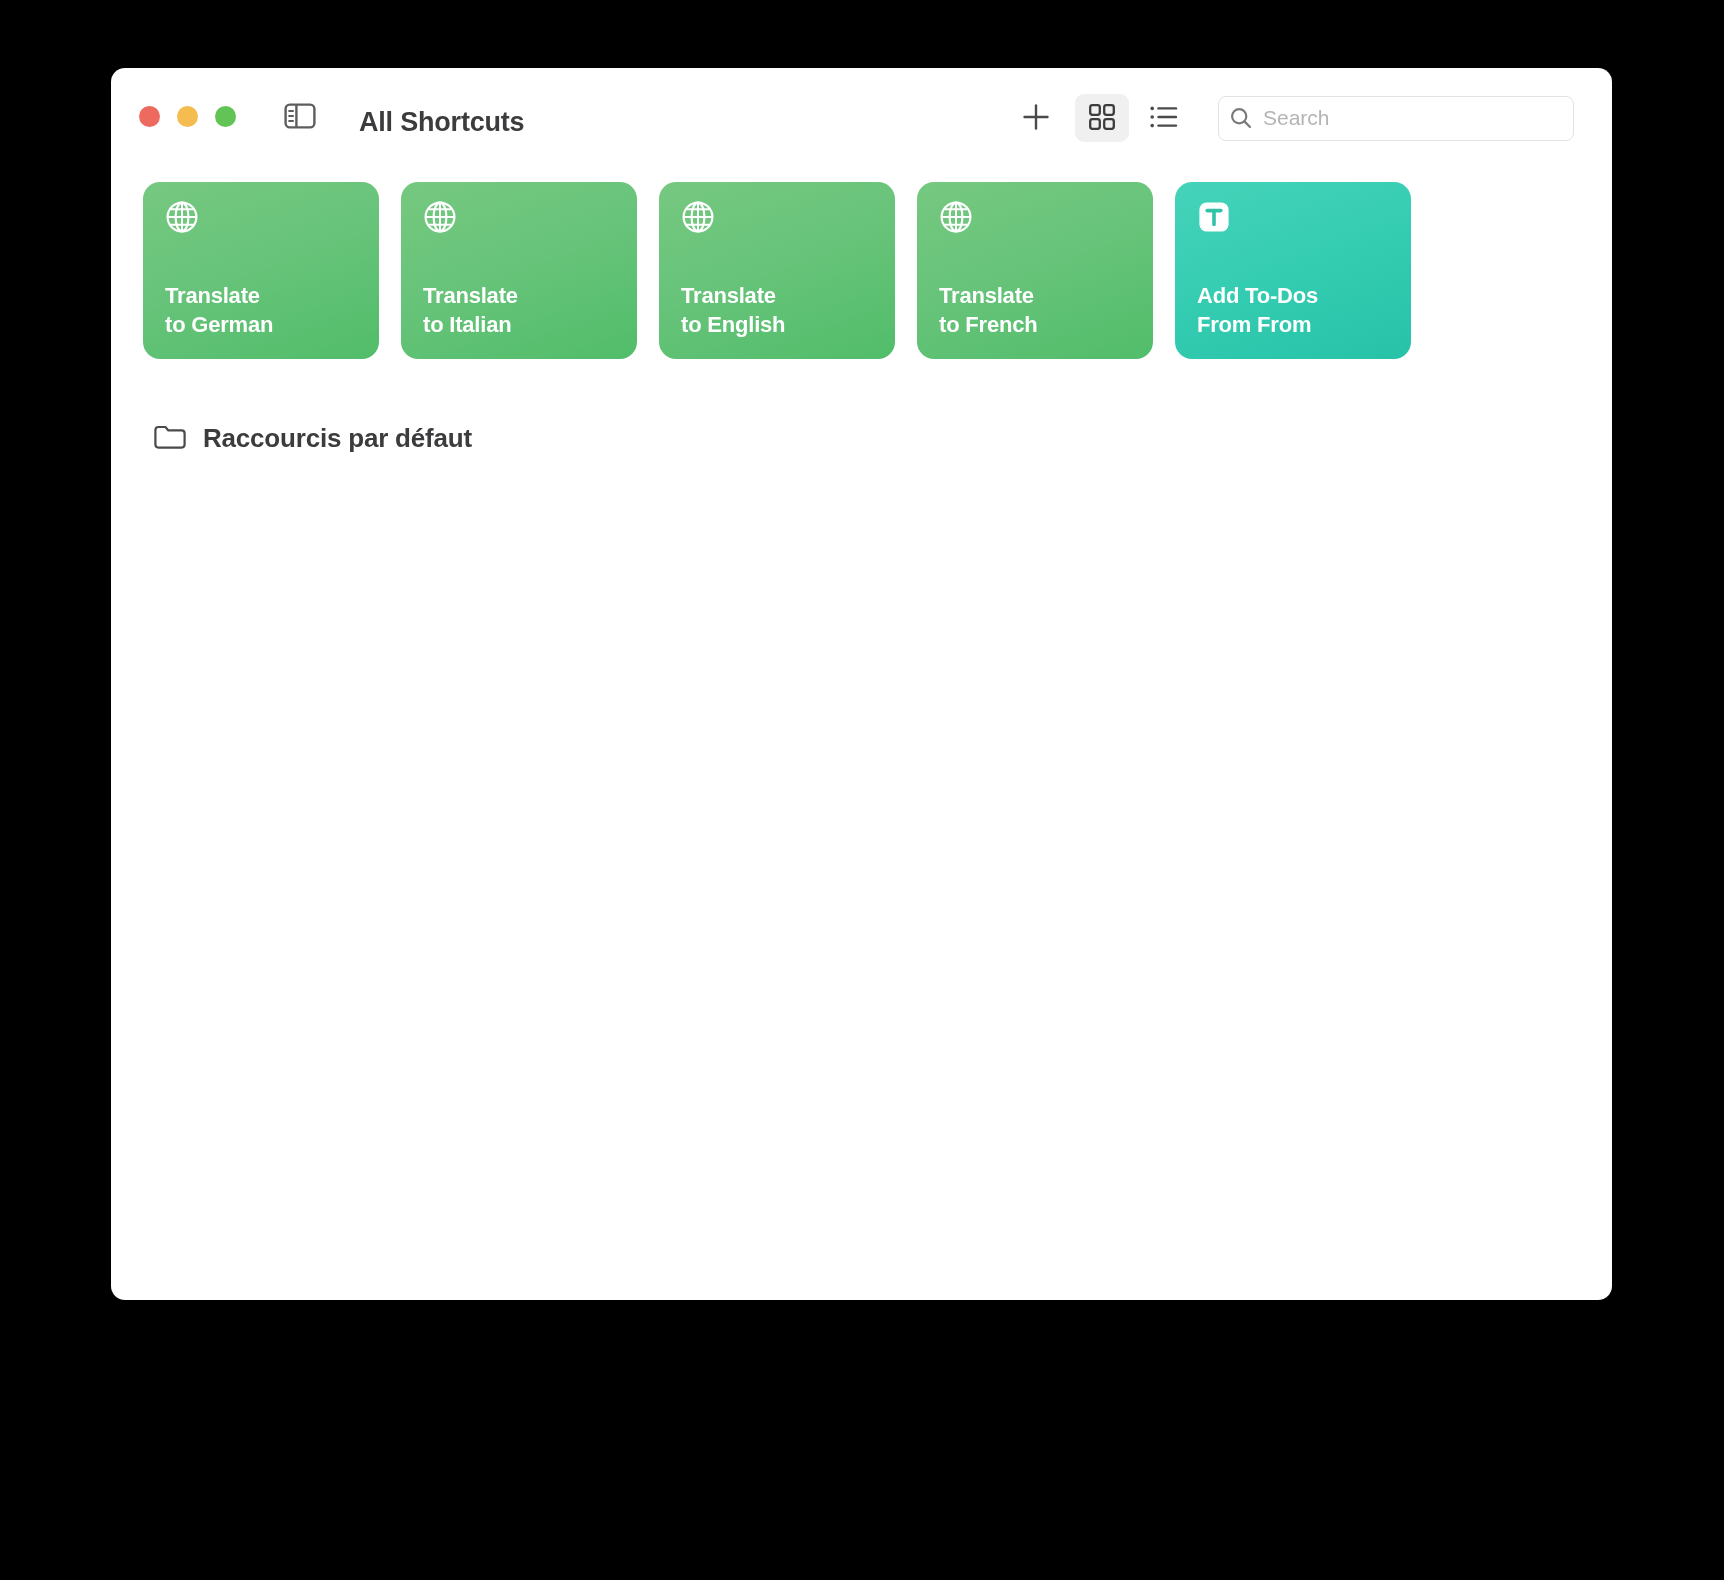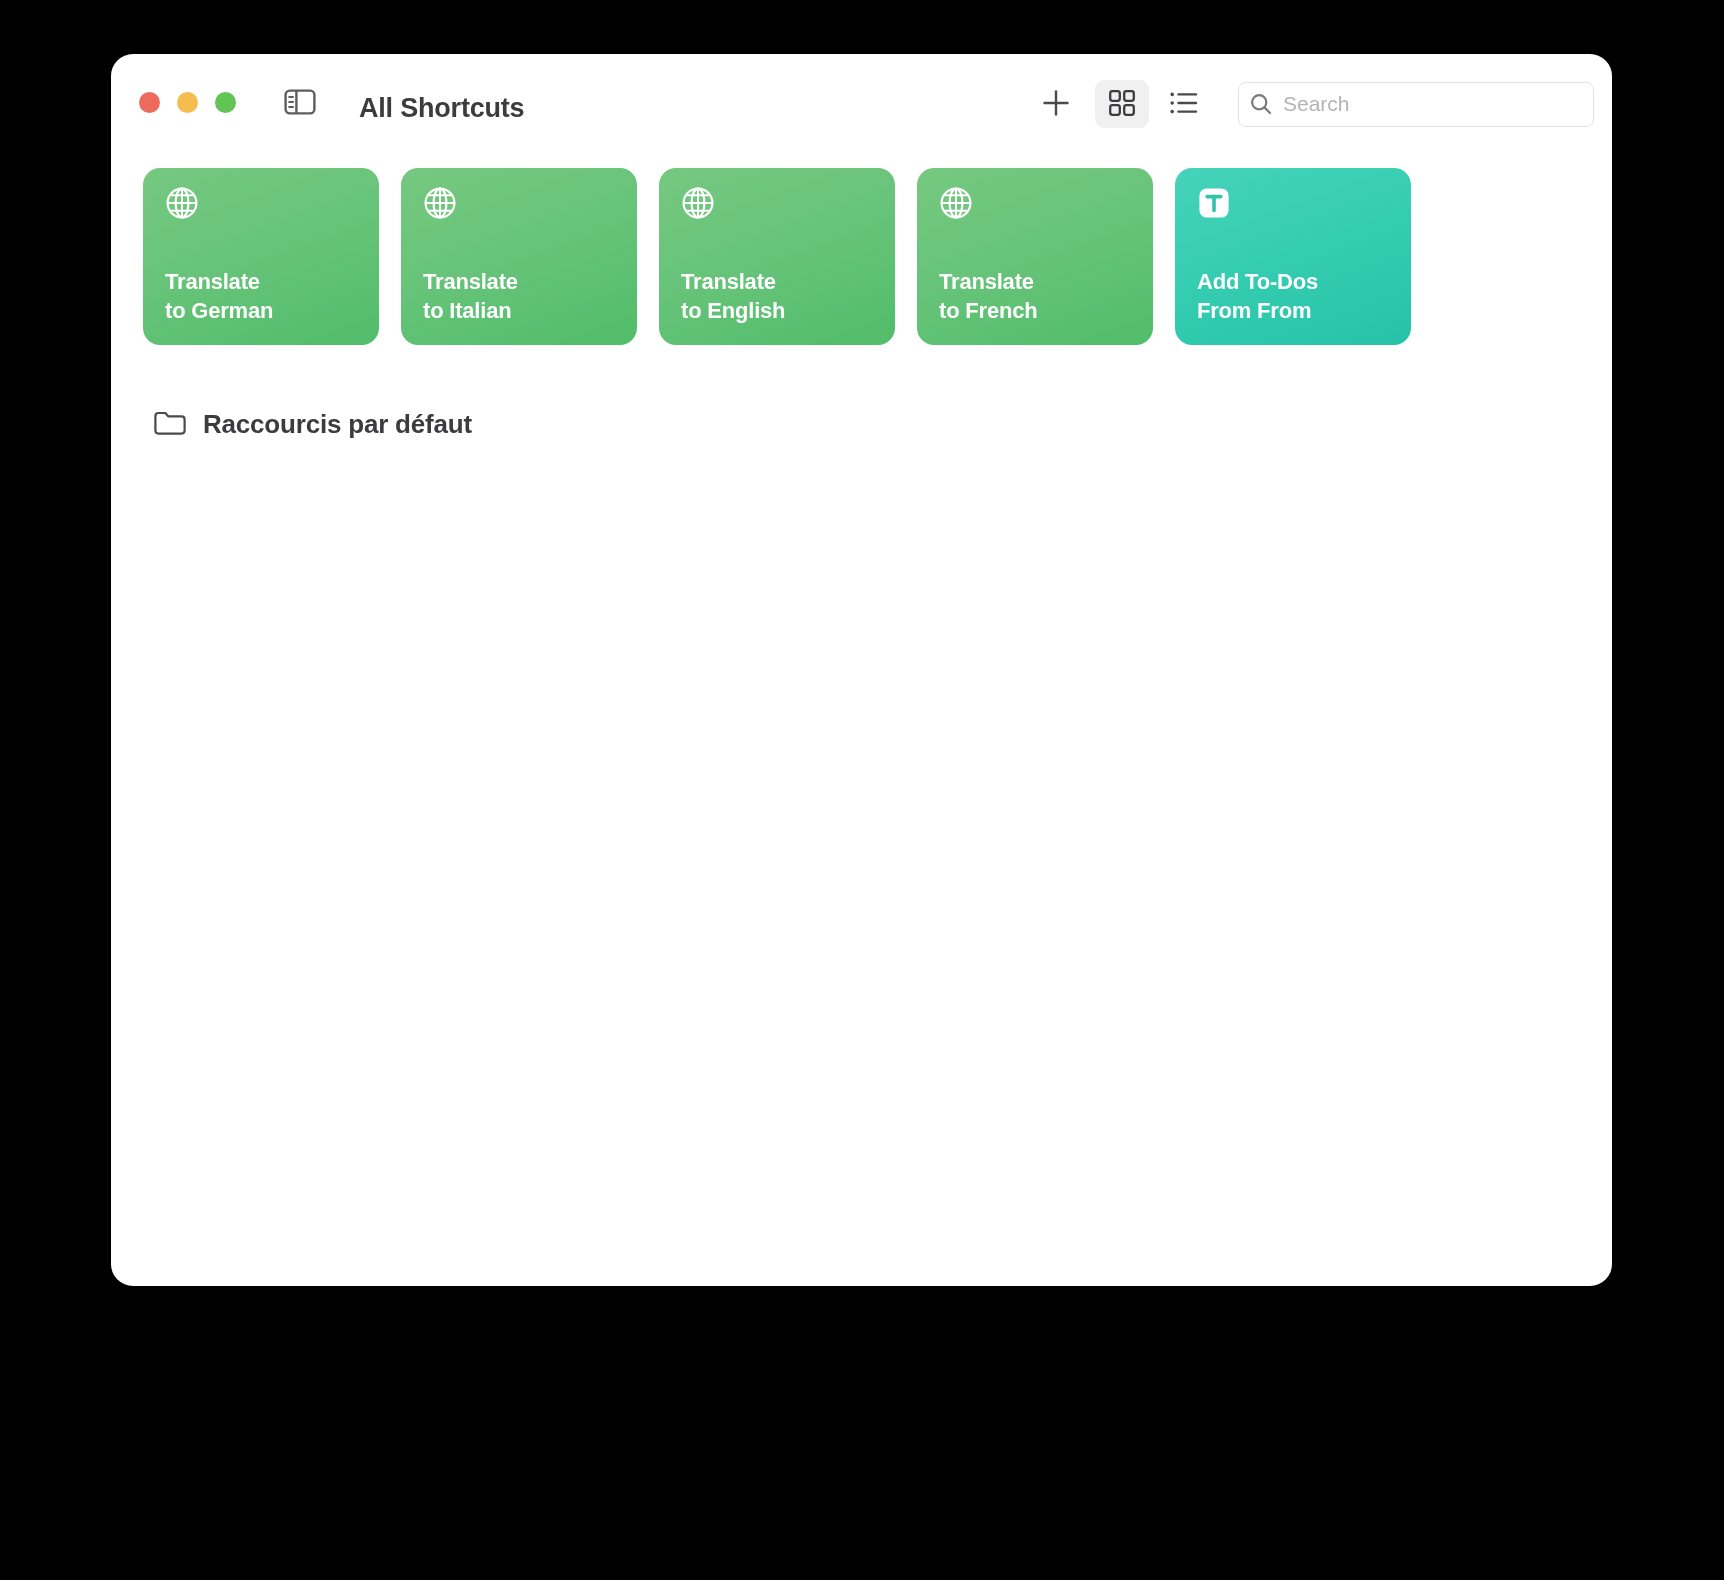--- a/index.html
+++ b/index.html
@@ -9,25 +9,25 @@
     width: 1724px;
     height: 1580px;
     overflow: hidden;
     font-family: "Liberation Sans", sans-serif;
     -webkit-font-smoothing: antialiased;
   }
 
   .window {
     position: absolute;
     left: 111px;
-    top: 54px;
+    top: 68px;
     width: 1501px;
     height: 1232px;
     background: #ffffff;
-    border-radius: 22px;
+    border-radius: 14px;
     overflow: hidden;
   }
 
   
   .toolbar {
     position: relative;
     height: 100px;
     width: 100%;
   }
 
@@ -95,21 +95,21 @@
   .tb-btn.active { background: #f0f0f0; }
 
   .add-btn { margin-right: 12px; }
   .list-btn { margin-left: 8px; }
 
   .search-wrap {
     position: relative;
     width: 356px;
     height: 45px;
     margin-left: 27px;
-    margin-right: 18px;
+    margin-right: 38px;
     border: 1px solid #e2e2e2;
     border-radius: 8px;
     background: #ffffff;
     display: flex;
     align-items: center;
     box-sizing: border-box;
   }
   .search-icon-box {
     width: 44px;
     display: flex;

